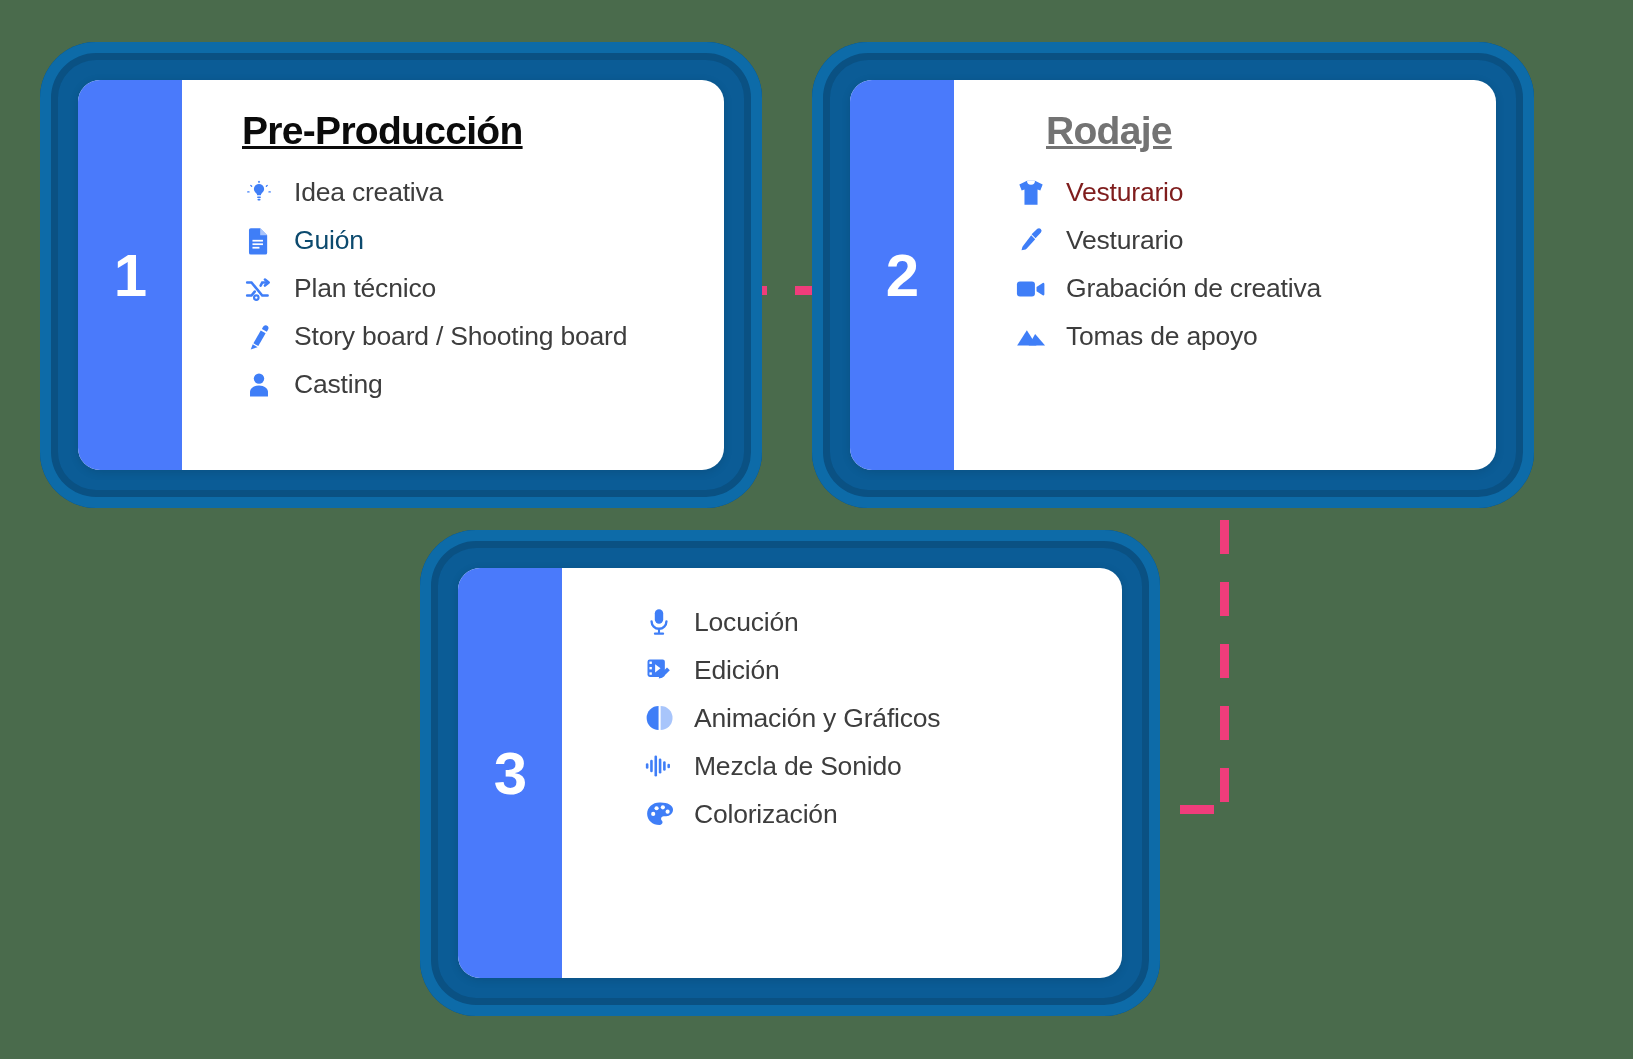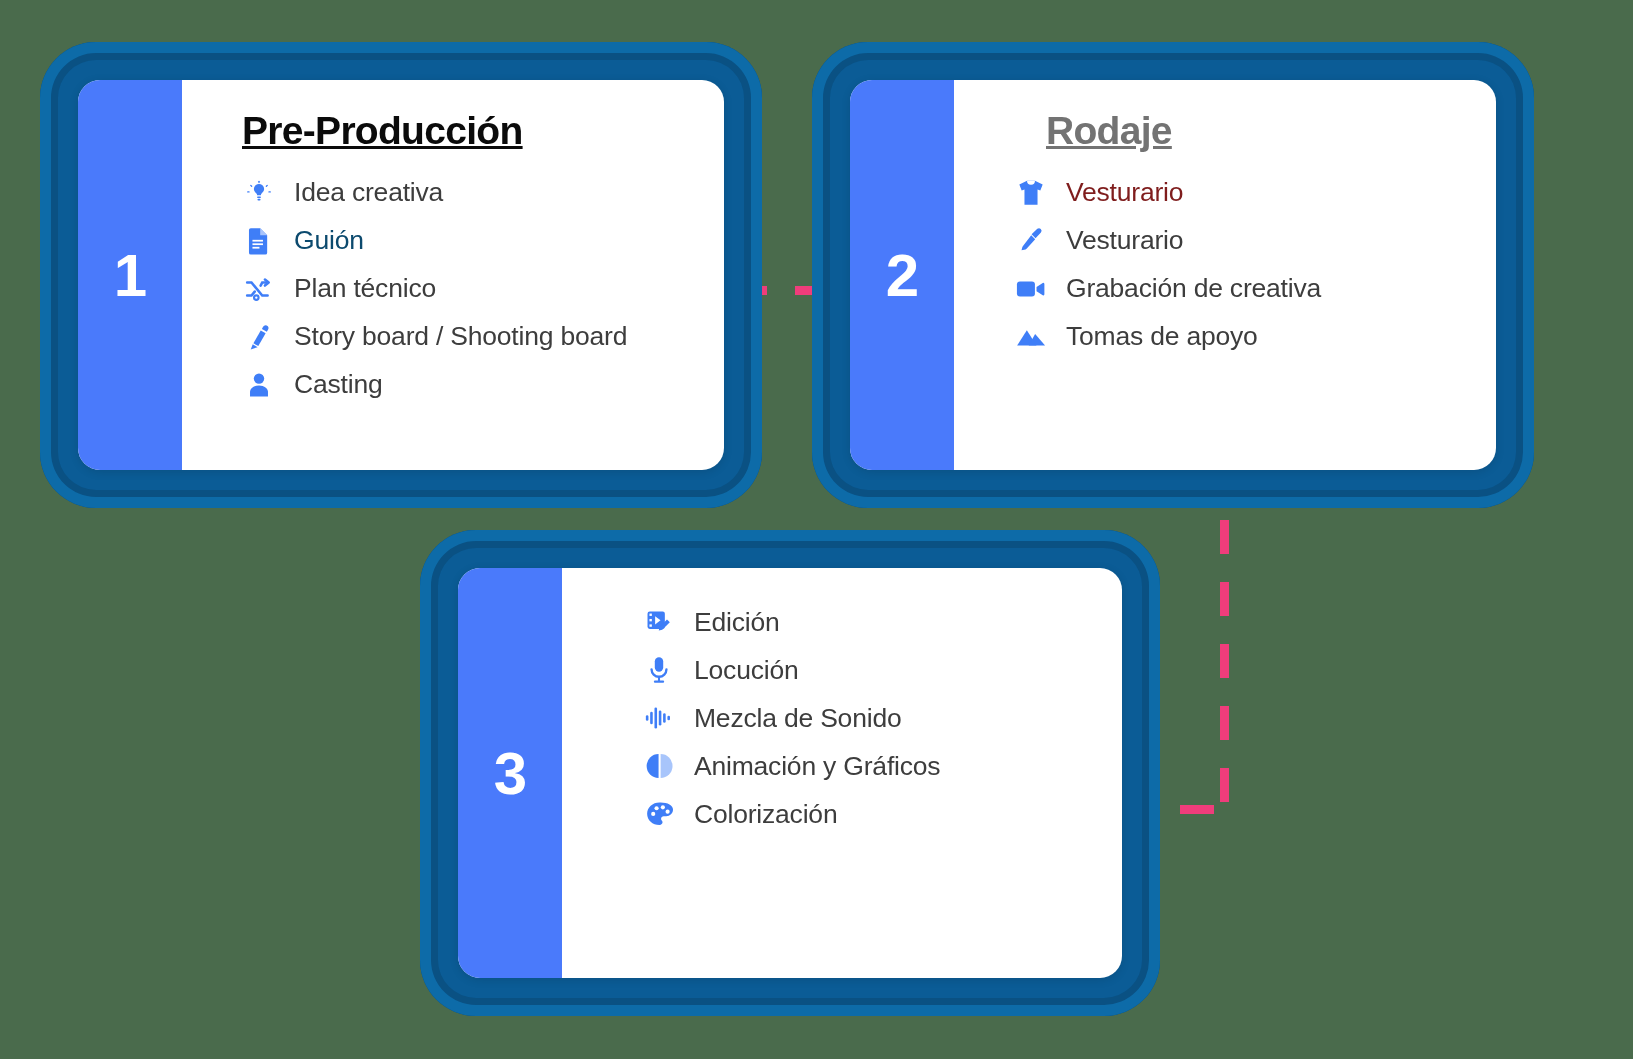--- a/index.html
+++ b/index.html
@@ -289,66 +289,66 @@
   </div>
 
   <div class="card-frame" id="card-3" style="background: rgb(11, 92, 150); box-shadow: rgb(13, 107, 168) 0px 0px 0px 11px inset, rgb(10, 81, 131) 0px 0px 0px 18px inset;">
     <div class="card-inner">
       <div class="num-strip" style="background: rgb(74, 122, 251);">3</div>
       <div class="card-body">
         <ul class="item-list">
 
           <li class="item-row">
             <span class="item-icon" style="color: rgb(63, 126, 247);">
+              <svg width="22" height="28" viewBox="0 0 18 24" fill="currentColor">
+                <rect x="5.4" y="1" width="7.2" height="12.4" rx="3.6"></rect>
+                <path d="M2.6 11.4a6.4 6.4 0 0 0 12.8 0" fill="none" stroke="currentColor" stroke-width="2" stroke-linecap="round"></path>
+                <rect x="8.1" y="17.2" width="1.8" height="4.2"></rect>
+                <rect x="4.6" y="21" width="8.8" height="1.9" rx=".9"></rect>
+              </svg>
+            </span>
+            <span class="item-label" style="color: rgb(61, 61, 61);">Locución</span>
+          </li>
+
+          <li class="item-row">
+            <span class="item-icon" style="color: rgb(63, 126, 247);">
               <svg width="26" height="26" viewBox="0 0 24 24" fill="currentColor">
                 <rect x="1.4" y="2.4" width="16" height="16" rx="2"></rect>
                 <rect x="3.2" y="4.2" width="2.2" height="2.2" fill="#fff"></rect>
                 <rect x="3.2" y="9.2" width="2.2" height="2.2" fill="#fff"></rect>
                 <rect x="3.2" y="14.2" width="2.2" height="2.2" fill="#fff"></rect>
                 <path d="M8.4 6.6l5 3.8-5 3.8z" fill="#fff"></path>
                 <path d="M19.4 9.6l2.6 2.6-7 7-3.2.6.6-3.2z"></path>
               </svg>
             </span>
             <span class="item-label" style="color: rgb(61, 61, 61);">Edición</span>
           </li>
 
           <li class="item-row">
             <span class="item-icon" style="color: rgb(63, 126, 247);">
-              <svg width="22" height="28" viewBox="0 0 18 24" fill="currentColor">
-                <rect x="5.4" y="1" width="7.2" height="12.4" rx="3.6"></rect>
-                <path d="M2.6 11.4a6.4 6.4 0 0 0 12.8 0" fill="none" stroke="currentColor" stroke-width="2" stroke-linecap="round"></path>
-                <rect x="8.1" y="17.2" width="1.8" height="4.2"></rect>
-                <rect x="4.6" y="21" width="8.8" height="1.9" rx=".9"></rect>
-              </svg>
-            </span>
-            <span class="item-label" style="color: rgb(61, 61, 61);">Locución</span>
+              <svg width="28" height="26" viewBox="0 0 24 22" fill="currentColor">
+                <path d="M11.6 0.8a10.2 10.2 0 0 0 0 20.4z"></path>
+                <path d="M13.4 0.8a10.2 10.2 0 0 1 0 20.4z" opacity="0.45"></path>
+              </svg>
+            </span>
+            <span class="item-label" style="color: rgb(61, 61, 61);">Animación y Gráficos</span>
           </li>
 
           <li class="item-row">
             <span class="item-icon" style="color: rgb(63, 126, 247);">
               <svg width="28" height="26" viewBox="0 0 26 22" fill="currentColor">
                 <rect x="0.8" y="8.4" width="2.4" height="5.2" rx="1.2"></rect>
                 <rect x="4.8" y="5.2" width="2.4" height="11.6" rx="1.2"></rect>
                 <rect x="8.8" y="1.2" width="2.4" height="19.6" rx="1.2"></rect>
                 <rect x="12.8" y="4" width="2.4" height="14" rx="1.2"></rect>
                 <rect x="16.8" y="6.6" width="2.4" height="8.8" rx="1.2"></rect>
                 <rect x="20.8" y="8.8" width="2.4" height="4.4" rx="1.2"></rect>
               </svg>
             </span>
             <span class="item-label" style="color: rgb(61, 61, 61);">Mezcla de Sonido</span>
-          </li>
-
-          <li class="item-row">
-            <span class="item-icon" style="color: rgb(63, 126, 247);">
-              <svg width="28" height="26" viewBox="0 0 24 22" fill="currentColor">
-                <path d="M11.6 0.8a10.2 10.2 0 0 0 0 20.4z"></path>
-                <path d="M13.4 0.8a10.2 10.2 0 0 1 0 20.4z" opacity="0.45"></path>
-              </svg>
-            </span>
-            <span class="item-label" style="color: rgb(61, 61, 61);">Animación y Gráficos</span>
           </li>
 
           <li class="item-row">
             <span class="item-icon" style="color: rgb(63, 126, 247);">
               <svg width="27" height="26" viewBox="0 0 24 23" fill="currentColor">
                 <path d="M12 1.2C5.8 1.2 1 5.6 1 11.2c0 5.7 4.8 10 11 10 1.6 0 2.7-1 2.7-2.3
                          0-.7-.3-1.2-.7-1.7-.4-.5-.6-.9-.6-1.5 0-1.2 1-2.2 2.3-2.2h2.2
                          c3.4 0 6.1-2.6 6.1-6 0-3.8-4.7-6.3-11-6.3z"></path>
                 <circle cx="6.4" cy="11.4" r="1.85" fill="#ffffff"></circle>
                 <circle cx="9.4" cy="6.4" r="1.85" fill="#ffffff"></circle>

